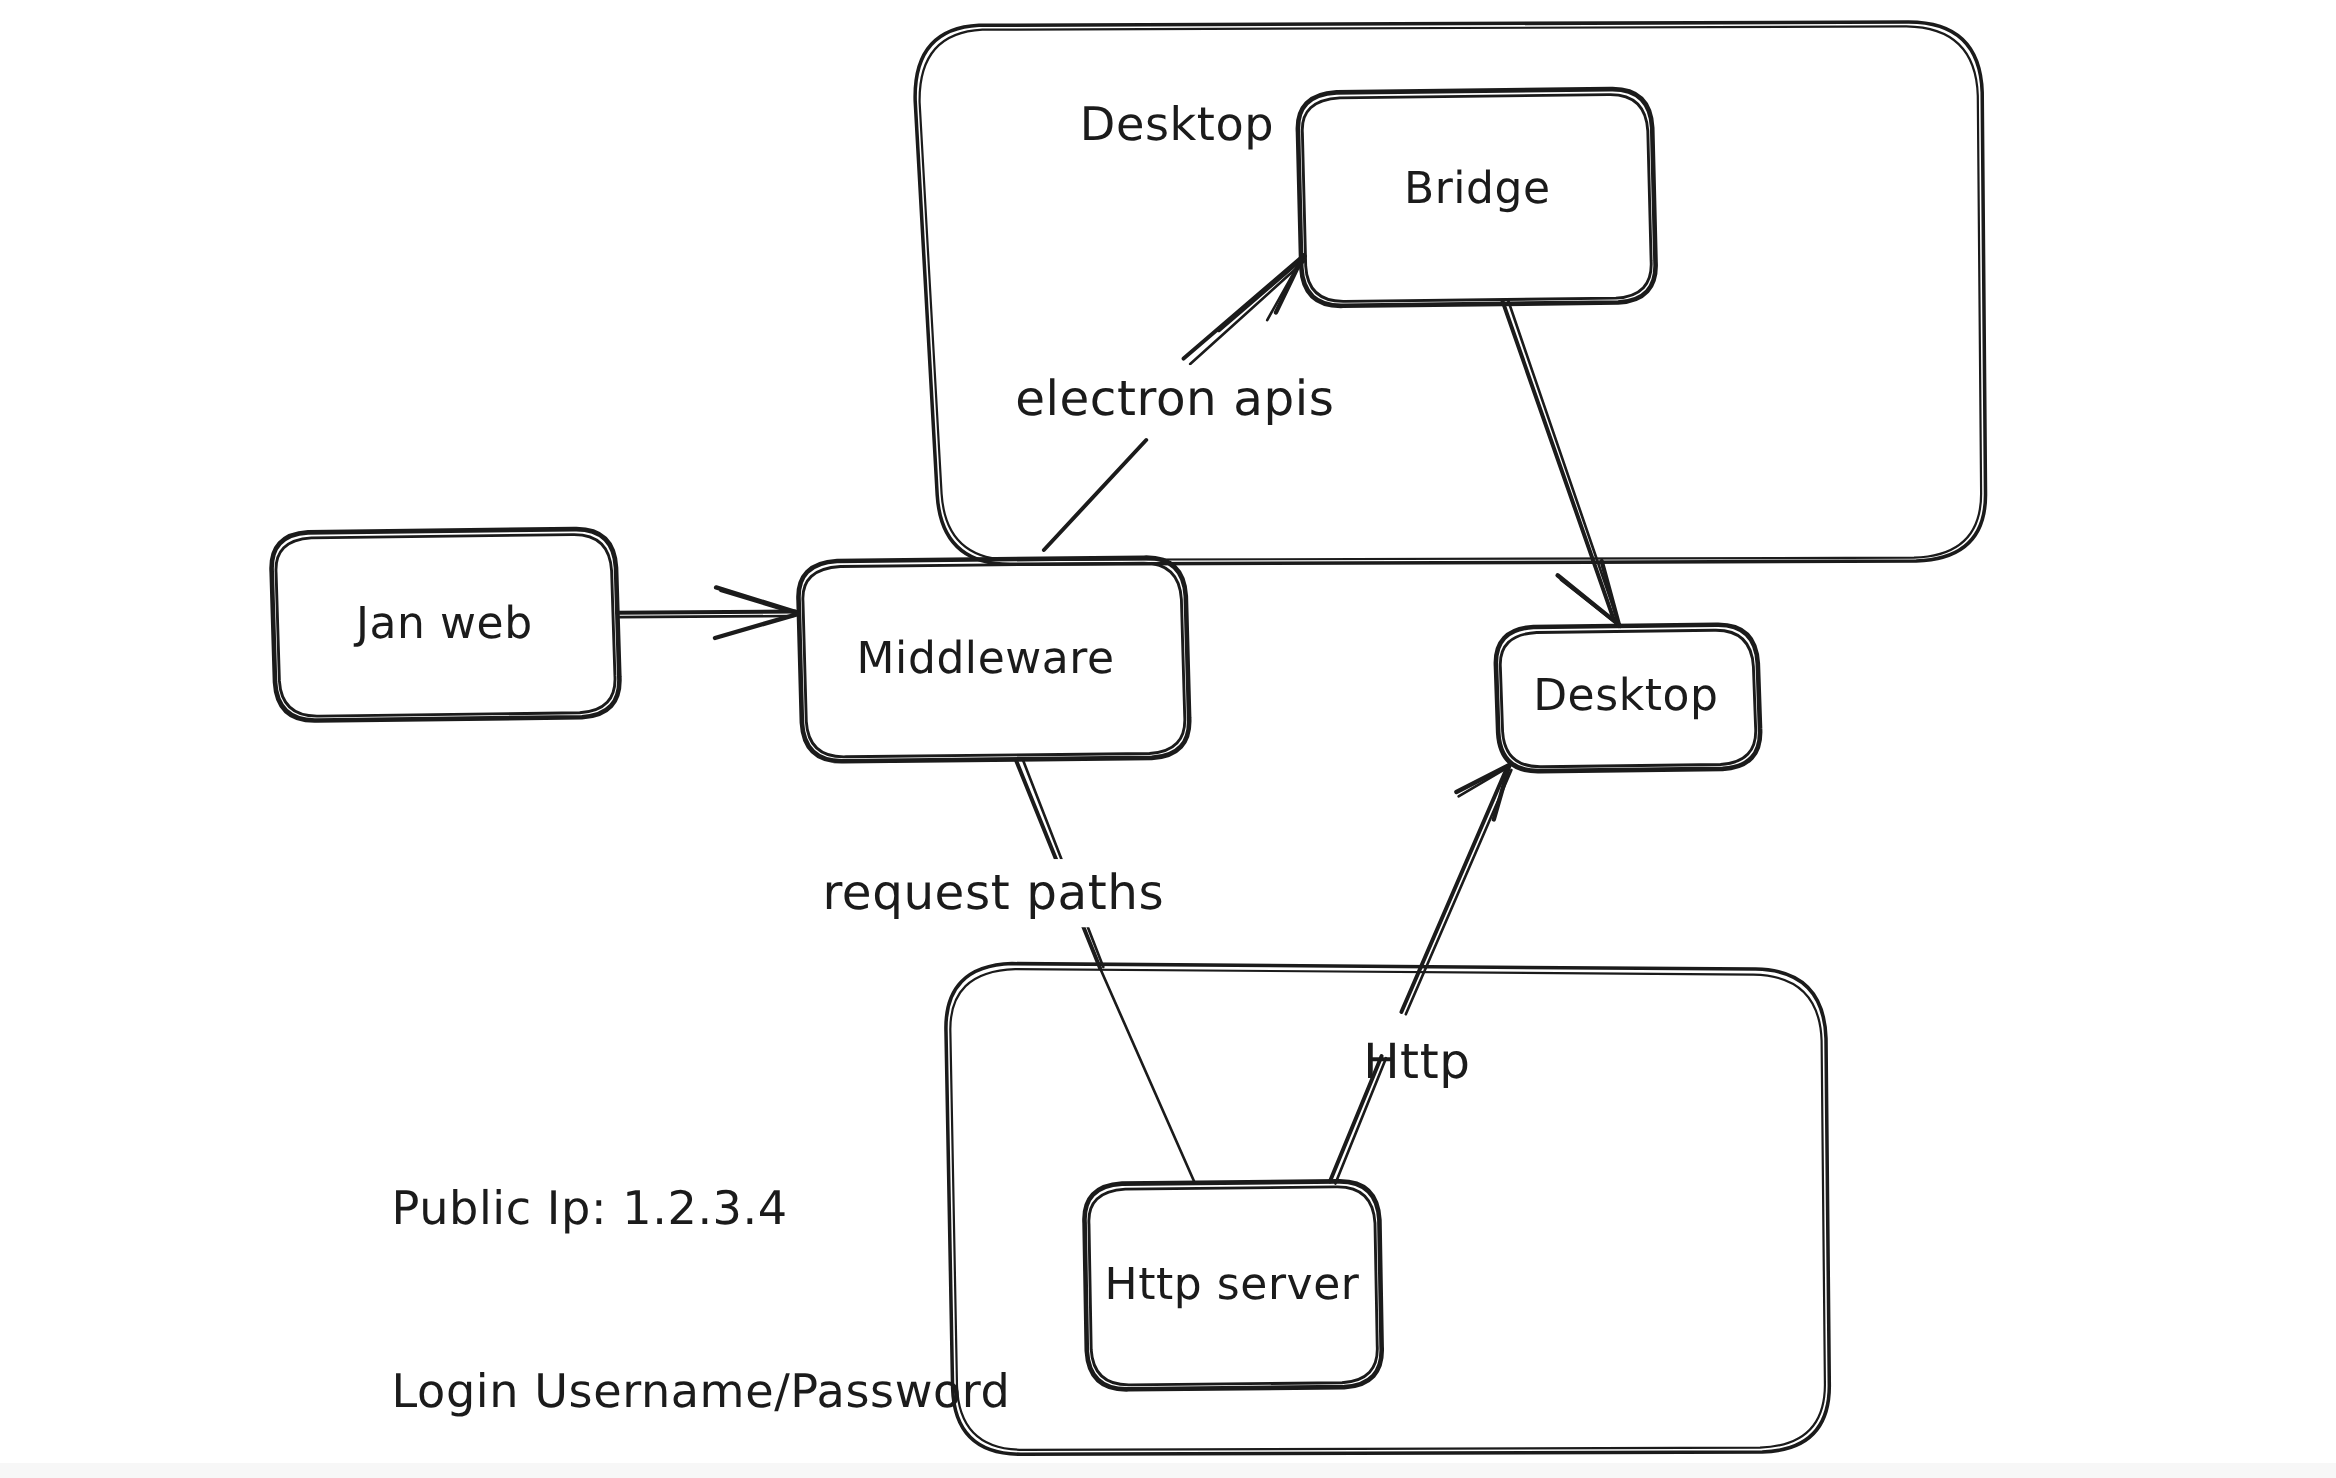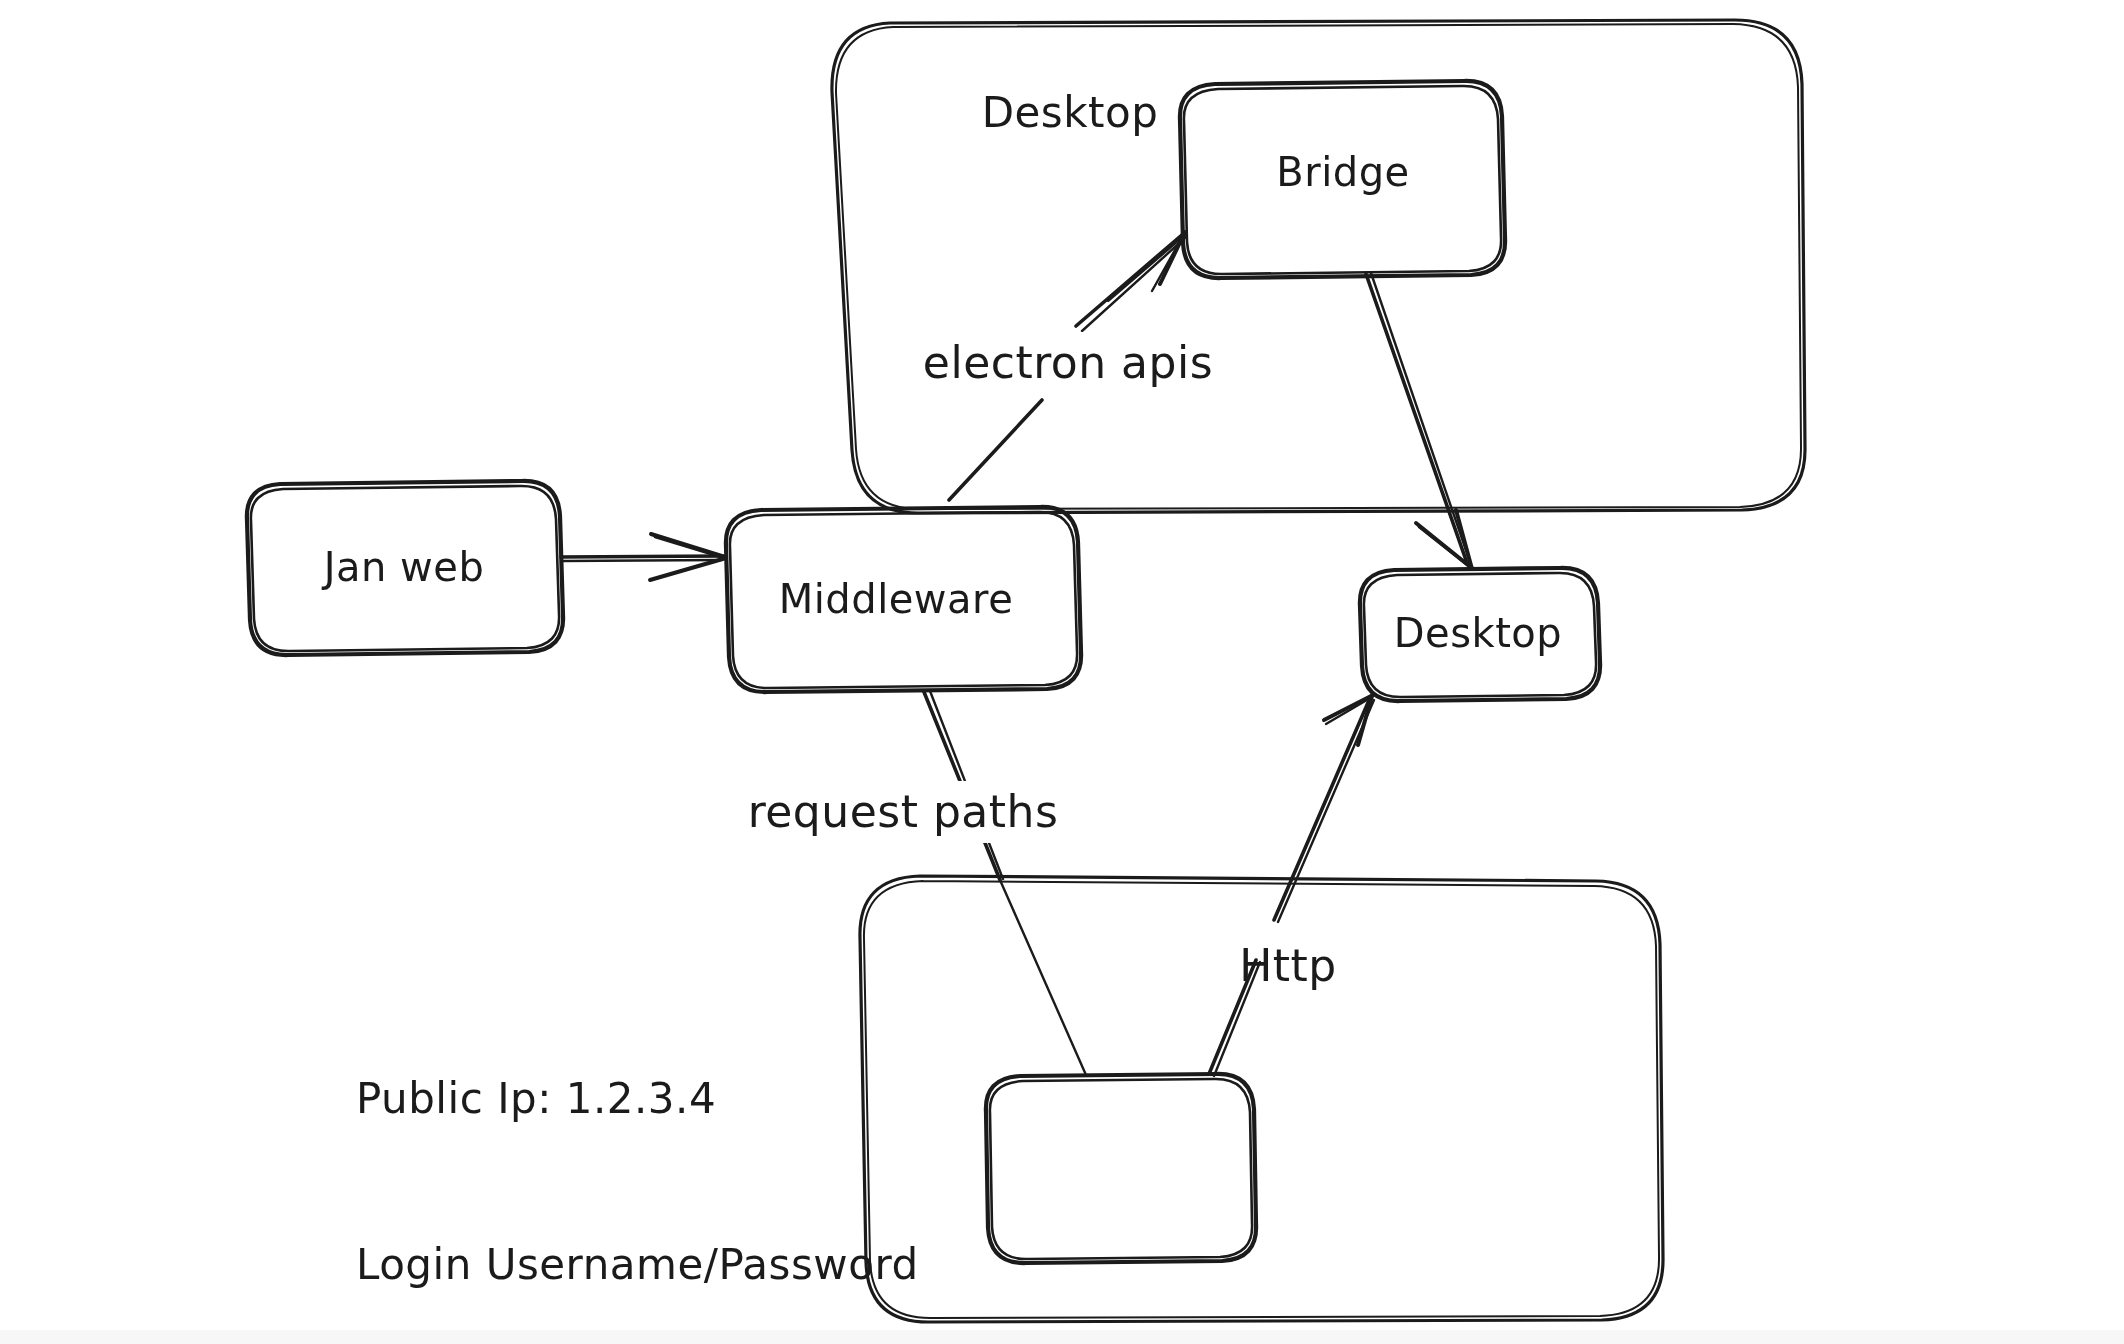--- a/index.html
+++ b/index.html
@@ -166,20 +166,21 @@
   <div class="lbl group-label" style="left:1070px; top:76px;">Desktop</div>
 
   <div class="lbl node-label" style="left:1343px; top:172px;">Bridge</div>
 
   <div class="lbl node-label" style="left:404px; top:567px;">Jan web</div>
 
   <div class="lbl node-label" style="left:896px; top:599px;">Middleware</div>
 
   <div class="lbl node-label" style="left:1478px; top:633px;">Desktop</div>
 
+  <div class="lbl node-label" style="left:1120px; top:1168px;">Http server</div>
 
   <div class="lbl edge-label" style="left:1068px; top:363px;">electron apis</div>
 
   <div class="lbl edge-label" style="left:903px; top:812px;">request paths</div>
 
   <div class="lbl edge-label" style="left:1288px; top:966px; background:transparent;">Http</div>
 
   <div class="lbl note-label" style="left:356px; top:960px;">
     <span class="note-line">Public Ip: 1.2.3.4</span>
     <span class="note-line">Login Username/Password</span>

